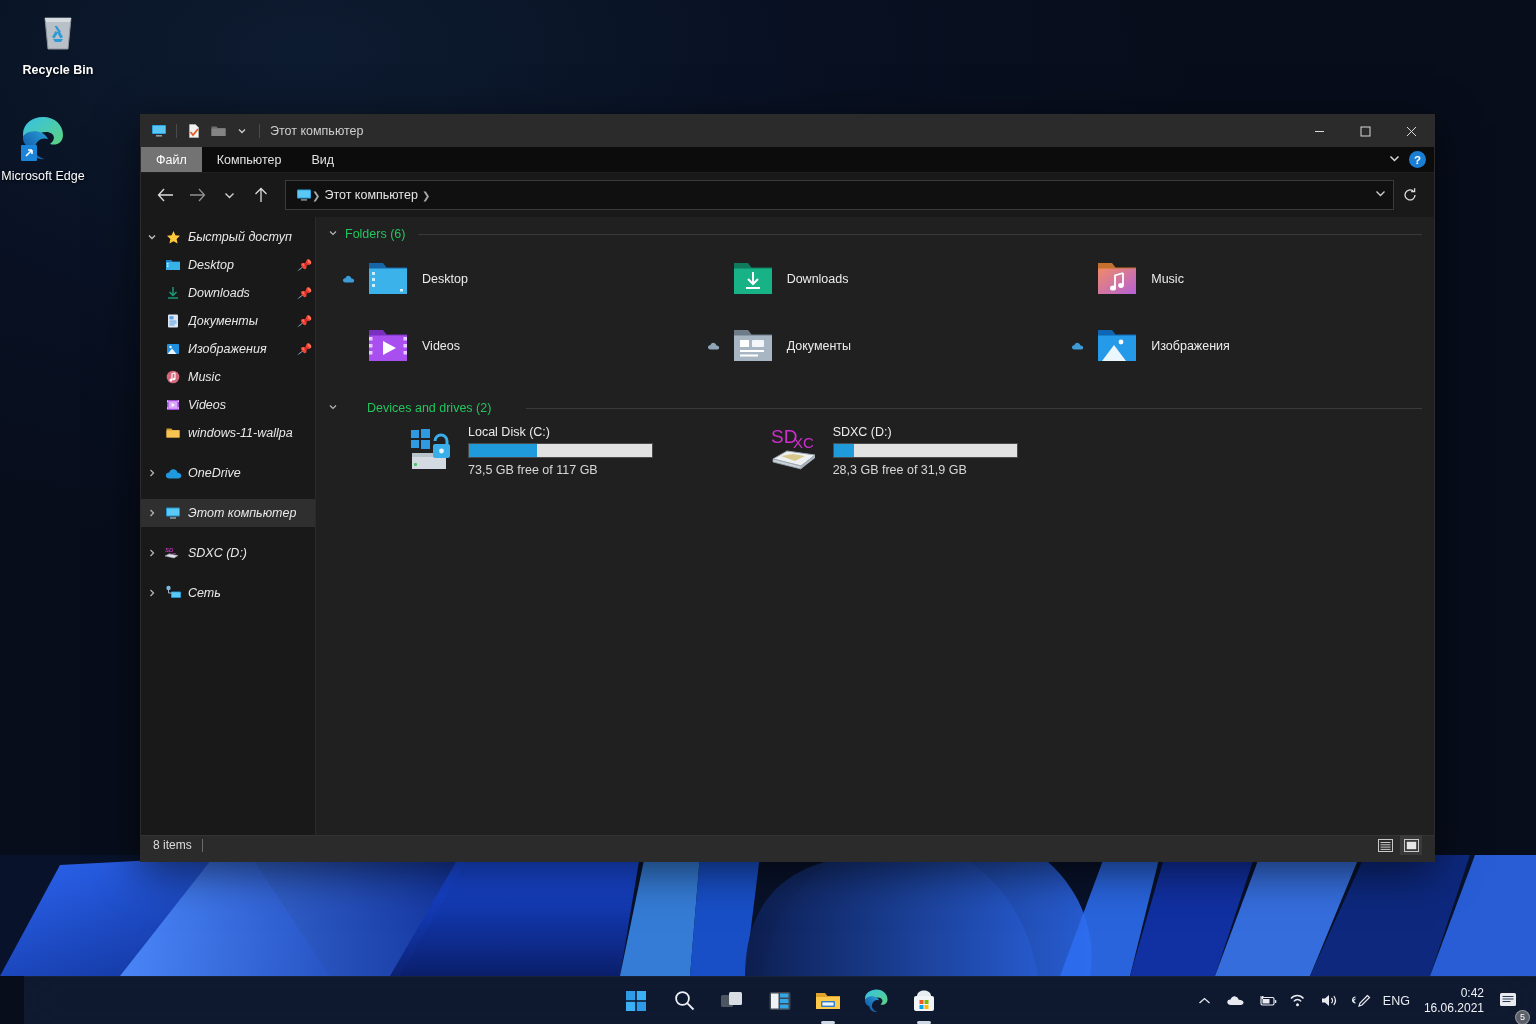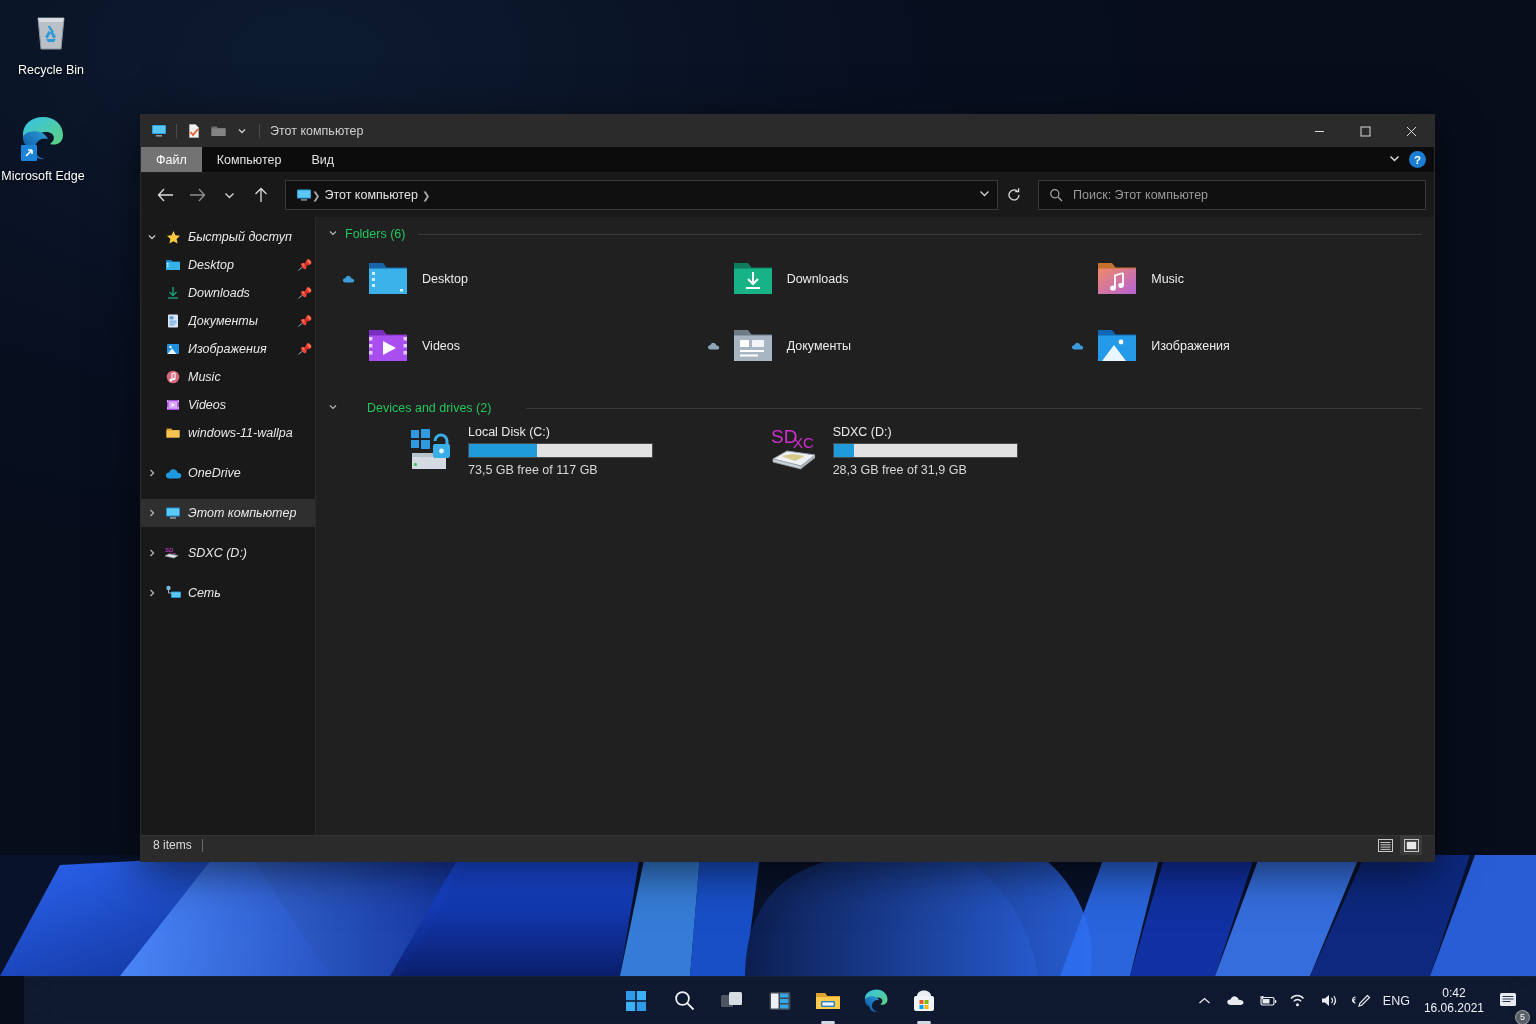--- a/index.html
+++ b/index.html
@@ -243,21 +243,21 @@
   .tb-right {
     margin-left: auto; display: flex; align-items: center;
     gap: 0; padding-right: 10px; color: #e8eaf0;
   }
   .tray-btn {
     height: 40px; min-width: 30px;
     display: flex; align-items: center; justify-content: center;
     padding: 0 6px;
   }
   .clock {
-    display: flex; flex-direction: column; align-items: center;
+    display: flex; flex-direction: column; align-items: flex-end;
     font-size: 12px; line-height: 15px; color: #f0f2f6;
     padding: 0 8px;
   }
   .notif-badge {
     position: absolute; right: -4px; bottom: -4px;
     width: 15px; height: 15px; border-radius: 50%;
     background: #5a5f68; color: #fff; font-size: 9px;
     display: flex; align-items: center; justify-content: center;
     border: 1px solid rgba(255,255,255,.35);
   }
@@ -295,21 +295,21 @@
     <path d="M690,121 L700,0 L760,0 L745,121 Z" fill="#1b56d8" opacity="0.9"></path>
     <ellipse cx="900" cy="150" rx="140" ry="165" fill="url(#g4)"></ellipse>
     <path d="M745,121 C745,35 800,0 880,0 L1040,0 C1090,40 1095,90 1090,121 Z" fill="url(#g4)" opacity="0.92"></path>
     <path d="M1060,121 L1105,0 L1160,0 L1130,121 Z" fill="#2e6ef0" opacity="0.9"></path>
     <path d="M1130,121 L1165,0 L1255,0 L1215,121 Z" fill="#1233a8" opacity="0.95"></path>
     <path d="M1215,121 L1260,0 L1360,0 L1310,121 Z" fill="#3b78f0" opacity="0.9"></path>
     <path d="M1310,121 L1365,0 L1470,0 L1430,121 Z" fill="#0e2a82" opacity="0.95"></path>
     <path d="M1430,121 L1475,0 L1536,0 L1536,121 Z" fill="#2d66e8" opacity="0.9"></path>
   </svg>
 
-  <div class="desk-icon" style="left:8px; top:6px;">
+  <div class="desk-icon" style="left:15px; top:6px;font-weight:bold;">
     <div class="glyph">
       <svg width="46" height="46" viewBox="0 0 46 46">
         <path d="M10 9 L36 9 L33 40 L13 40 Z" fill="#b9c0c8" stroke="#8d949c" stroke-width="1"></path>
         <path d="M10 9 L36 9 L35 13 L11 13 Z" fill="#d6dbe0"></path>
         <g fill="#2f9ad6">
           <path d="M22 17 l4 6 h-3 l-3.5 -6 z"></path>
           <path d="M17 28 l3.5 -6 l2.5 1.5 l-3.5 6 z"></path>
           <path d="M28 28 l-3.5 -6 l-2.5 1.5 l3.5 6 z"></path>
           <path d="M18 30 h10 l-2 3 h-6 z"></path>
         </g>
@@ -454,29 +454,20 @@
           </span>
         </div>
       </div>
       <div class="navbtn">
         <svg width="16" height="16" viewBox="0 0 16 16">
           <path d="M13 8 A5 5 0 1 1 11.2 4.1" stroke="#dcdcdc" stroke-width="1.3" fill="none"></path>
           <path d="M12.6 1.2 L12.6 4.6 L9.2 4.6" stroke="#dcdcdc" stroke-width="1.3" fill="none"></path>
         </svg>
       </div>
 
-      <div class="searchbox">
-        <span style="display:flex;">
-          <svg width="14" height="14" viewBox="0 0 14 14">
-            <circle cx="5.8" cy="5.8" r="4.1" stroke="#a8a8a8" stroke-width="1.2" fill="none"></circle>
-            <path d="M9 9 L13 13" stroke="#a8a8a8" stroke-width="1.2"></path>
-          </svg>
-        </span>
-        <span>Поиск: Этот компьютер</span>
-      </div>
     </div>
 
     <div class="wbody">
 
       <div class="sidebar">
 
         <div class="nav-row">
           <span class="chev">
             <svg width="10" height="10" viewBox="0 0 10 10">
                 <path d="M2 3.5 L5 6.5 L8 3.5" stroke="#c2c2c2" stroke-width="1.3" fill="none"></path>

